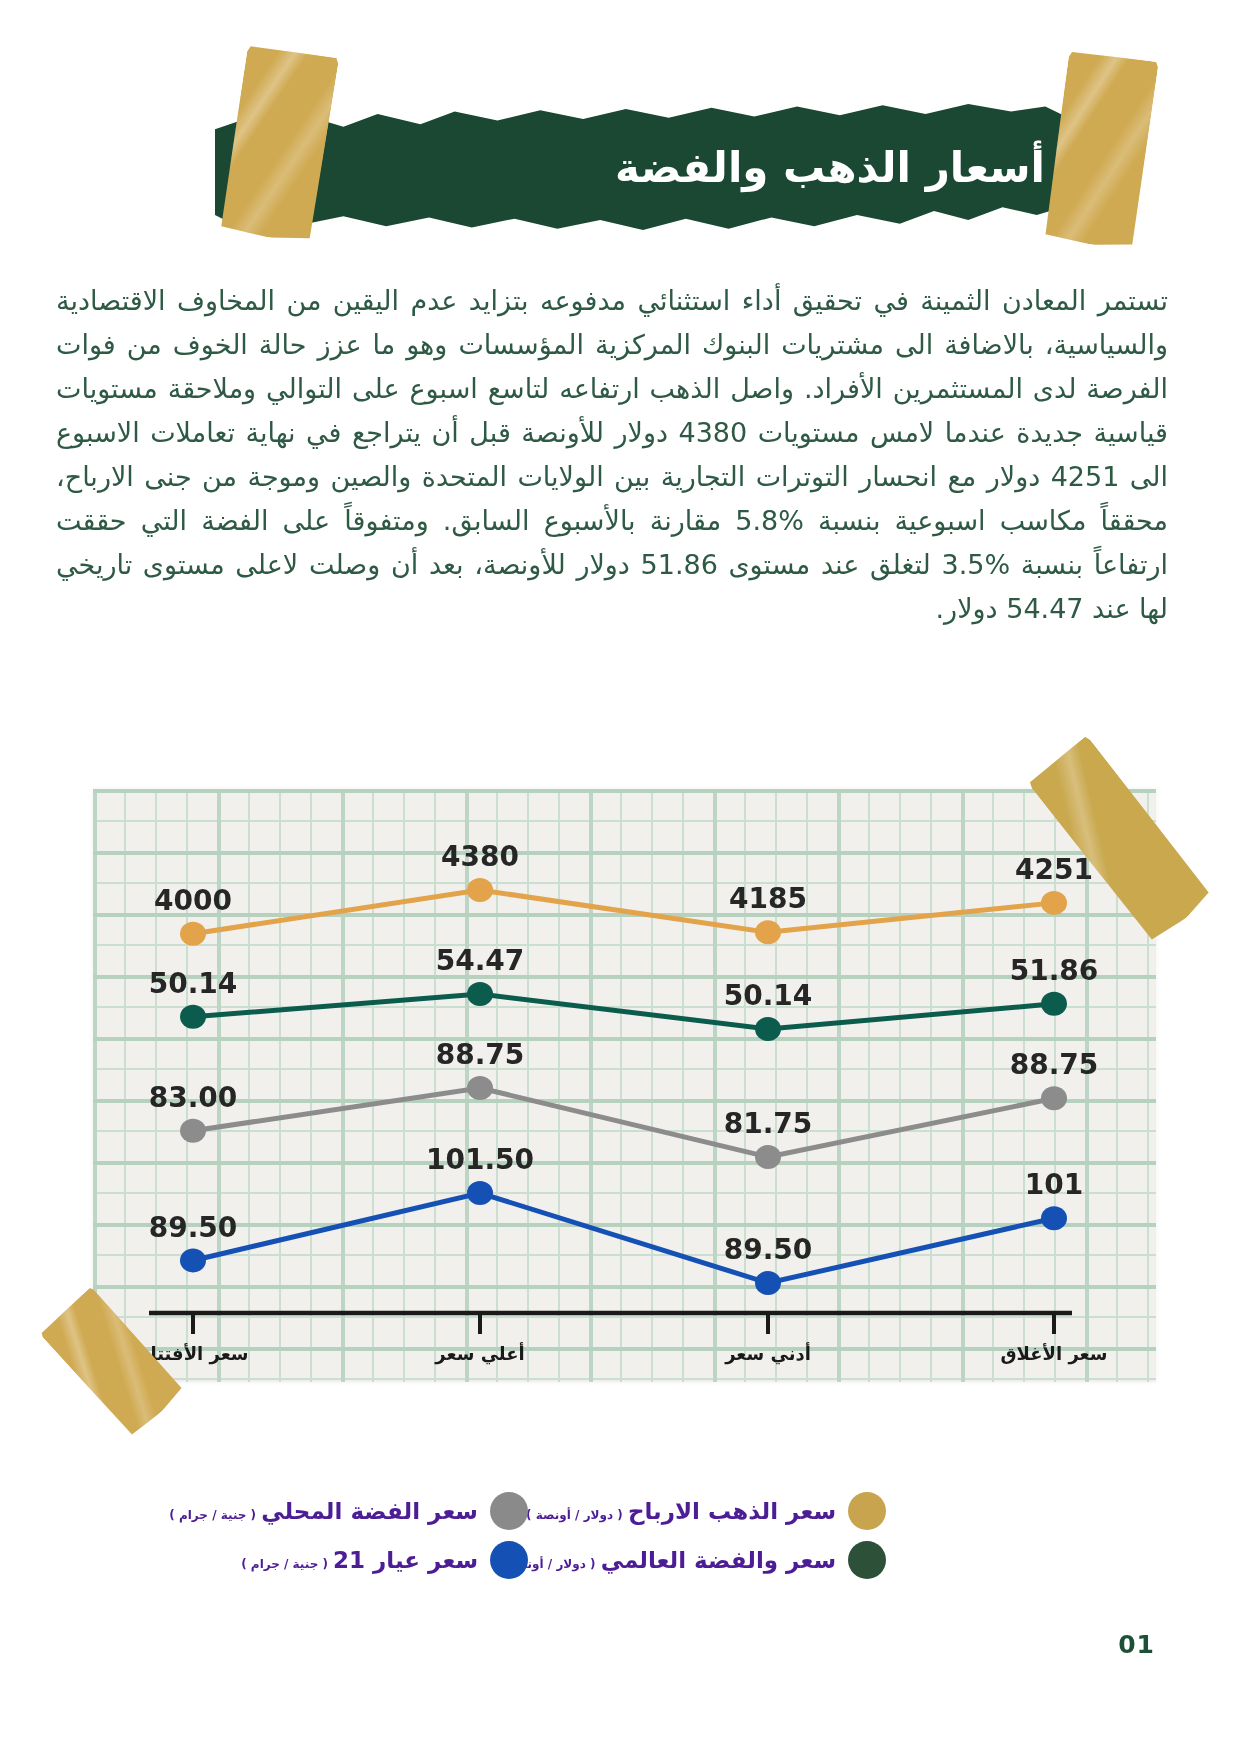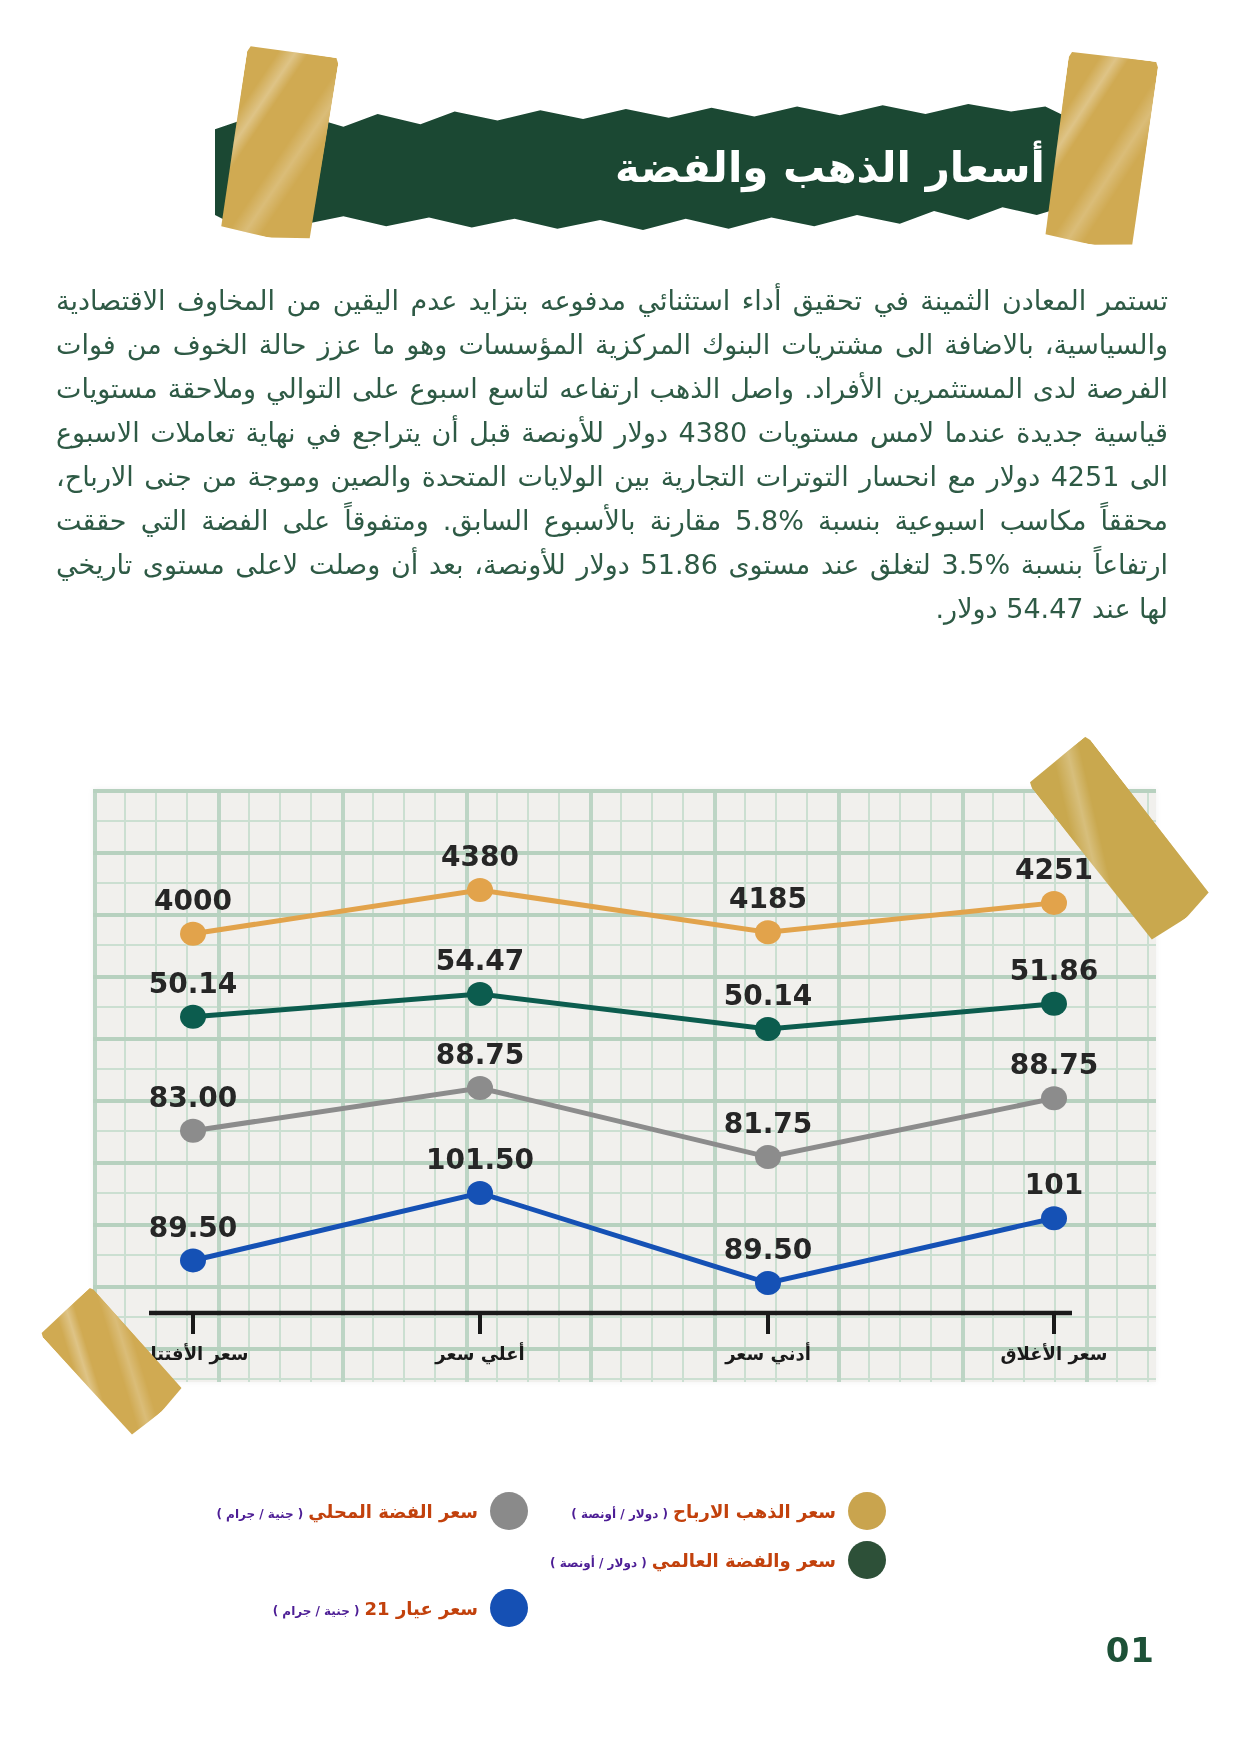--- a/index.html
+++ b/index.html
@@ -41,24 +41,24 @@
       repeating-linear-gradient(90deg,#bdd5c5 0 4px,transparent 4px 124px),
       repeating-linear-gradient(180deg,#cbdfd1 0 2px,transparent 2px 31px),
       repeating-linear-gradient(90deg,#cbdfd1 0 2px,transparent 2px 31px);
     box-shadow:0 0 6px rgba(0,0,0,.06);}
   .paper svg{position:absolute;left:0;top:0;}
 
   
   .legend-entry{position:absolute;direction:rtl;display:flex;align-items:center;
     gap:12px;white-space:nowrap;}
   .lg-dot{width:38px;height:38px;border-radius:50%;flex:0 0 auto;}
-  .lg-label{font-size:18px;font-weight:bold;color:#c2410c;}
+  .lg-label{font-size:23px;font-weight:bold;color:#4c1d95;}
   .lg-unit{font-size:12px;font-weight:bold;color:#4c1d95;}
 
-  .page-number{right:86px;top:1630px;color:#1d5137;font-size:34px;font-weight:bold;
+  .page-number{right:86px;top:1630px;color:#1d5137;font-size:25px;font-weight:bold;
     letter-spacing:1px;}
 </style>
 </head>
 <body>
 
 <div class="abs banner">
   <div class="abs banner-title">أسعار الذهب والفضة</div>
 </div>
 <div class="abs tape tape-banner-left"></div>
 <div class="abs tape tape-banner-right"></div>
@@ -131,21 +131,21 @@
     <span class="lg-unit">( جنية / جرام )</span>
   </span>
 </div>
 <div class="legend-entry" style="right:355px;top:1541px;">
   <span class="lg-dot" id="dot-1" style="background: rgb(45, 80, 56);"></span>
   <span>
     <span class="lg-label">سعر والفضة العالمي</span>
     <span class="lg-unit">( دولار / أونصة )</span>
   </span>
 </div>
-<div class="legend-entry" style="right:713px;top:1589px;">
+<div class="legend-entry" style="right:713px;top:1541px;">
   <span class="lg-dot" id="dot-3" style="background: rgb(21, 80, 180);"></span>
   <span>
     <span class="lg-label">سعر عيار 21</span>
     <span class="lg-unit">( جنية / جرام )</span>
   </span>
 </div>
 
 <div class="abs page-number">01</div>
 
 </body></html>

